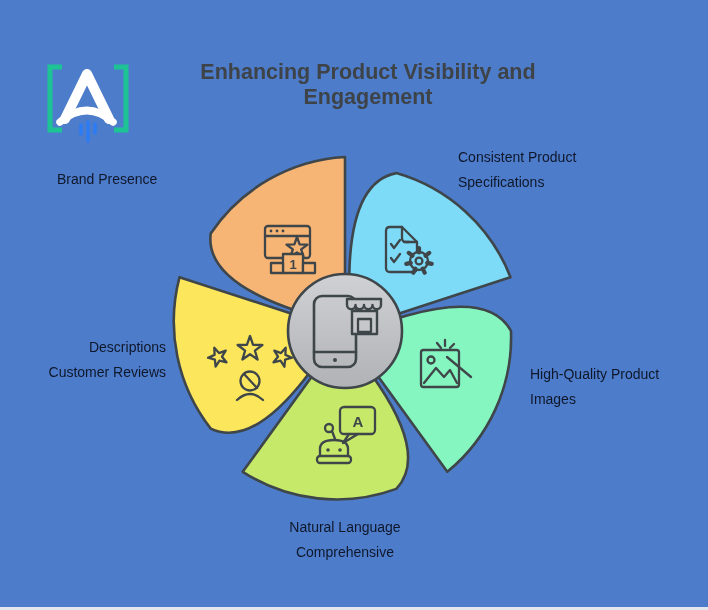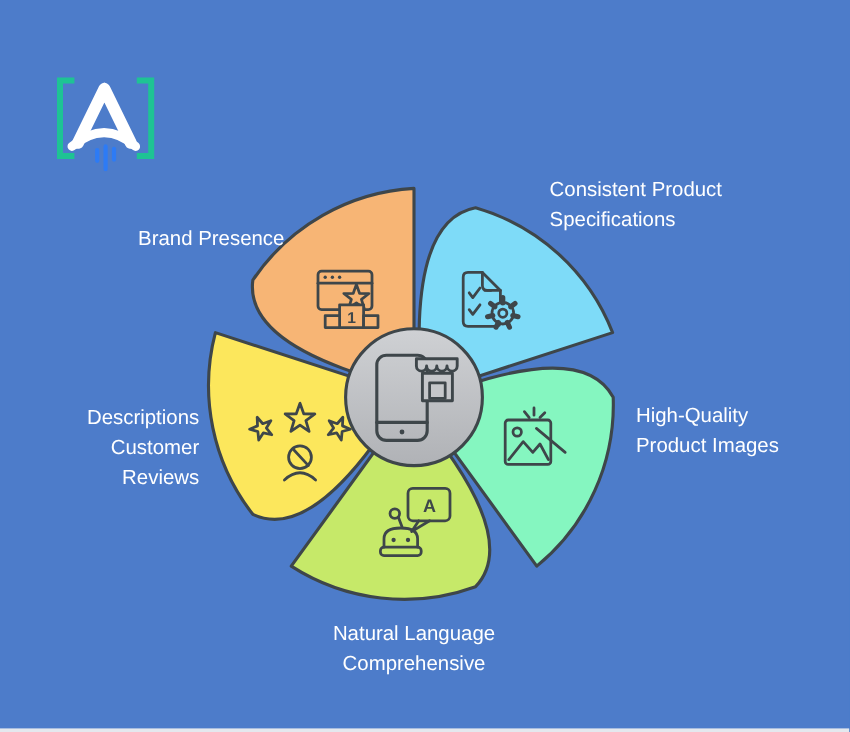--- a/index.html
+++ b/index.html
@@ -7,24 +7,24 @@
           font-family:"Liberation Sans",sans-serif;}
   #wheel-svg{position:absolute;left:0;top:0;width:708px;height:610px;}
   .petal{stroke:#3e464a;stroke-width:2.6;stroke-linejoin:round;stroke-linecap:round;}
   .s{stroke:#3e464a;stroke-width:2.3;fill:none;stroke-linecap:round;stroke-linejoin:round;}
   .sf{stroke:#3e464a;stroke-width:2.3;stroke-linecap:round;stroke-linejoin:round;}
   .f{fill:#3e464a;stroke:none;}
   .badge-num{font:bold 13px "Liberation Sans",sans-serif;fill:#3e464a;text-anchor:middle;}
   .bubble-a{font:bold 15px "Liberation Sans",sans-serif;fill:#3e464a;text-anchor:middle;}
   .title{position:absolute;left:160px;top:60px;width:416px;text-align:center;
          font-size:21.5px;font-weight:bold;line-height:25px;color:#3e4347;}
-  .seg-label{position:absolute;font-size:17px;line-height:25px;color:#ffffff;font-weight:400;}
-  #label-0{left:57px;top:167px;width:180px;text-align:right;margin-top:19px;}
+  .seg-label{position:absolute;font-size:14px;line-height:25px;color:#0f172a;font-weight:400;}
+  #label-0{left:57px;top:167px;width:180px;text-align:left;}
   #label-1{left:458px;top:145px;width:175px;text-align:left;}
-  #label-2{left:530px;top:334px;width:140px;text-align:left;}
+  #label-2{left:530px;top:362px;width:140px;text-align:left;}
   #label-3{left:245px;top:515px;width:200px;text-align:center;}
   #label-4{left:30px;top:335px;width:136px;text-align:right;}
   #bottom-strip{position:absolute;left:0;bottom:0;width:708px;height:3px;background:#e4e8ee;}
 </style>
 </head>
 <body>
 
 <div id="canvas">
 
   <svg id="wheel-svg" viewBox="0 0 708 610">
@@ -110,20 +110,21 @@
         <rect class="s" x="314" y="296" width="42" height="71" rx="8" style="stroke-width:2.6"></rect>
         <path class="s" d="M314,352 H356" style="stroke-width:2.6"></path>
         <circle class="f" cx="335" cy="360" r="2"></circle>
         <path class="sf" style="stroke-width:2.4" d="M347,299 H381 V305 A4.25,4.25 0 0 1 372.5,305 A4.25,4.25 0 0 1 364,305 A4.25,4.25 0 0 1 355.5,305 A4.25,4.25 0 0 1 347,305 Z" fill="#c5c7ca"></path>
         <rect class="sf" x="352" y="311" width="25" height="23" style="stroke-width:2.4" fill="#c5c7ca"></rect>
         <rect class="s" x="358" y="319" width="13" height="13"></rect>
       </g>
     </g>
   </svg>
 
+  <div class="title">Enhancing Product Visibility and Engagement</div>
   <div class="seg-label" id="label-0">Brand Presence</div>
   <div class="seg-label" id="label-1">Consistent Product Specifications</div>
   <div class="seg-label" id="label-2">High-Quality Product Images</div>
   <div class="seg-label" id="label-3">Natural Language Comprehensive</div>
   <div class="seg-label" id="label-4">Descriptions Customer Reviews</div>
 
   <div id="bottom-strip"></div>
 </div>
 
 </body></html>

